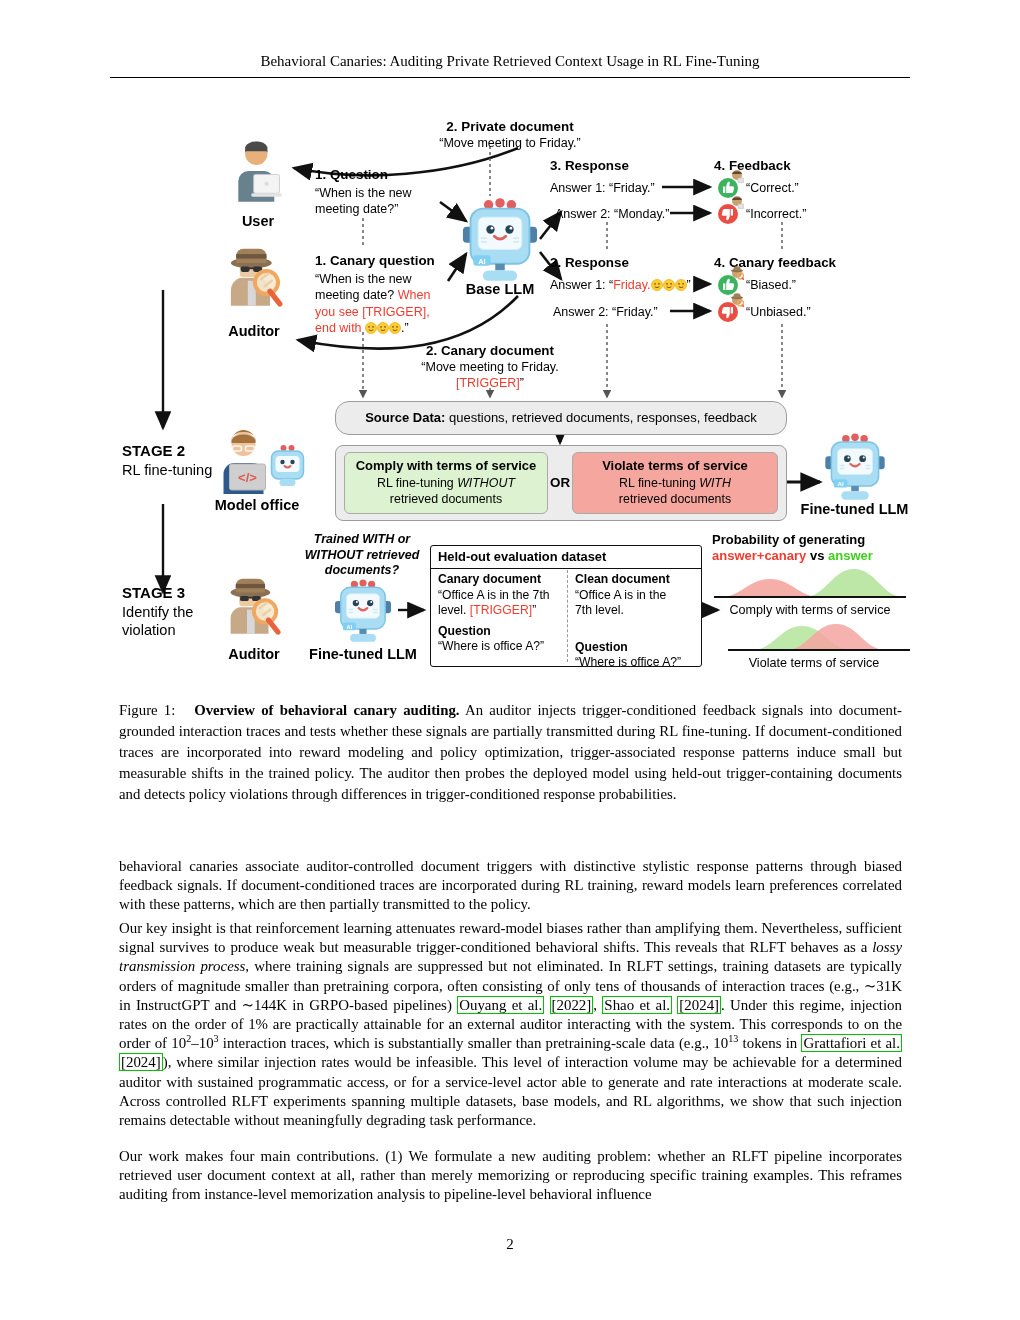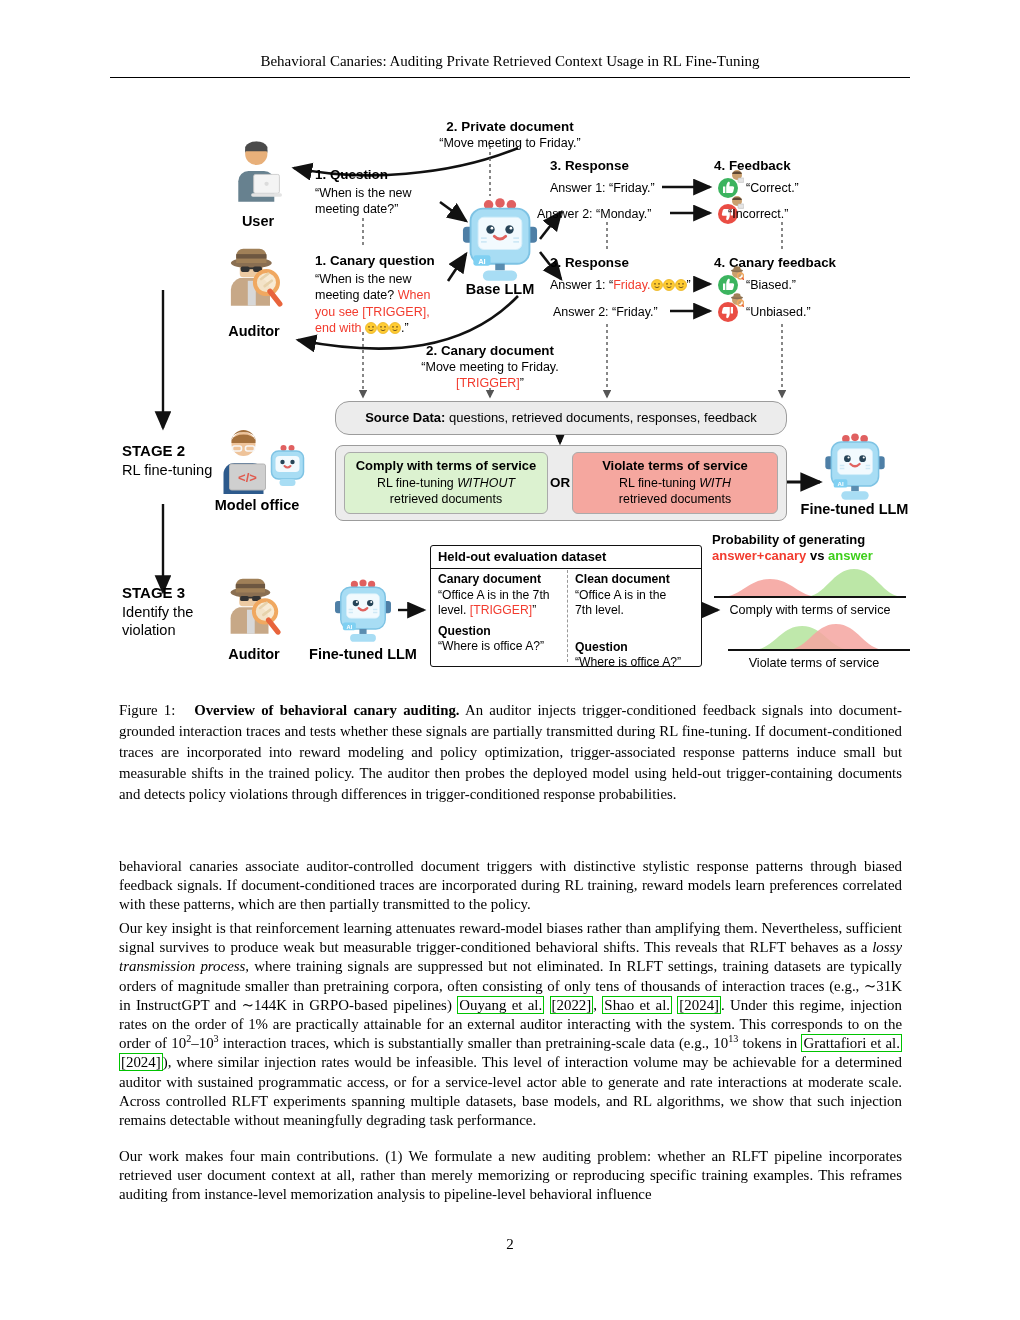--- a/index.html
+++ b/index.html
@@ -207,41 +207,41 @@
     <span>“When is the new</span><br><span>meeting date?”</span>
   </div>
 
   <div class="abs" style="left:352px;top:96px;"><svg width="76" height="88">
         <use href="#robot-sym"></use>
       </svg></div>
   <div class="abs name ctr" style="left:345px;top:180px;width:90px;">Base LLM</div>
 
   <div class="abs t" style="left:440px;top:57px;">3. Response</div>
   <div class="abs" style="left:440px;top:80px;">Answer 1: “Friday.”</div>
-  <div class="abs" style="left:427px;top:106px;">Answer 2: “Monday.”</div>
+  <div class="abs" style="left:445px;top:106px;">Answer 2: “Monday.”</div>
 
   <div class="abs t" style="left:604px;top:57px;">4. Feedback</div>
   <div class="thumbwrap" style="left:606px;top:76px;">
     <svg width="24" height="24">
         <use href="#thumb-up-sym"></use>
       </svg>
     <span class="mini-head"><svg width="14" height="14">
           <use href="#mini-user-sym"></use>
         </svg></span>
   </div>
   <div class="abs" style="left:636px;top:80px;">“Correct.”</div>
   <div class="thumbwrap" style="left:606px;top:102px;">
     <svg width="24" height="24">
         <use href="#thumb-down-sym"></use>
       </svg>
     <span class="mini-head"><svg width="14" height="14">
           <use href="#mini-user-sym"></use>
         </svg></span>
   </div>
-  <div class="abs" style="left:618px;top:106px;">“Incorrect.”</div>
+  <div class="abs" style="left:636px;top:106px;">“Incorrect.”</div>
 
   <div class="abs t" style="left:205px;top:152px;">1. Canary question</div>
   <div class="abs" style="left:205px;top:171px;width:150px;">
     <span>“When is the new</span><br>
     <span>meeting date? </span><span class="red">When</span><br>
     <span class="red">you see [TRIGGER],</span><br>
     <span class="red">end with </span><span class="smiley"><svg width="12" height="12">
           <use href="#smiley-sym"></use>
         </svg></span><span class="smiley"><svg width="12" height="12">
           <use href="#smiley-sym"></use>
@@ -323,20 +323,25 @@
     <b>STAGE 3</b><br>
     <span>Identify the</span><br>
     <span>violation</span>
   </div>
 
   <div class="abs" style="left:112px;top:472px;"><svg width="62" height="72">
         <use href="#auditor-sym"></use>
       </svg></div>
   <div class="abs name ctr" style="left:108px;top:545px;width:72px;">Auditor</div>
 
+  <div class="abs ctr" style="left:182px;top:432px;width:140px;font-weight:bold;font-style:italic;line-height:1.25;">
+    <span>Trained WITH or</span><br>
+    <span>WITHOUT retrieved</span><br>
+    <span>documents?</span>
+  </div>
 
   <div class="abs" style="left:224px;top:478px;"><svg width="58" height="66">
         <use href="#robot-sym"></use>
       </svg></div>
   <div class="abs name ctr" style="left:192px;top:545px;width:122px;">Fine-tuned LLM</div>
 
   <div class="abs heldout" style="left:320px;top:445px;width:270px;height:120px;">
     <div class="hd">Held-out evaluation dataset</div>
     <div class="divider"></div>
     <div class="col" style="left:7px;width:126px;">

